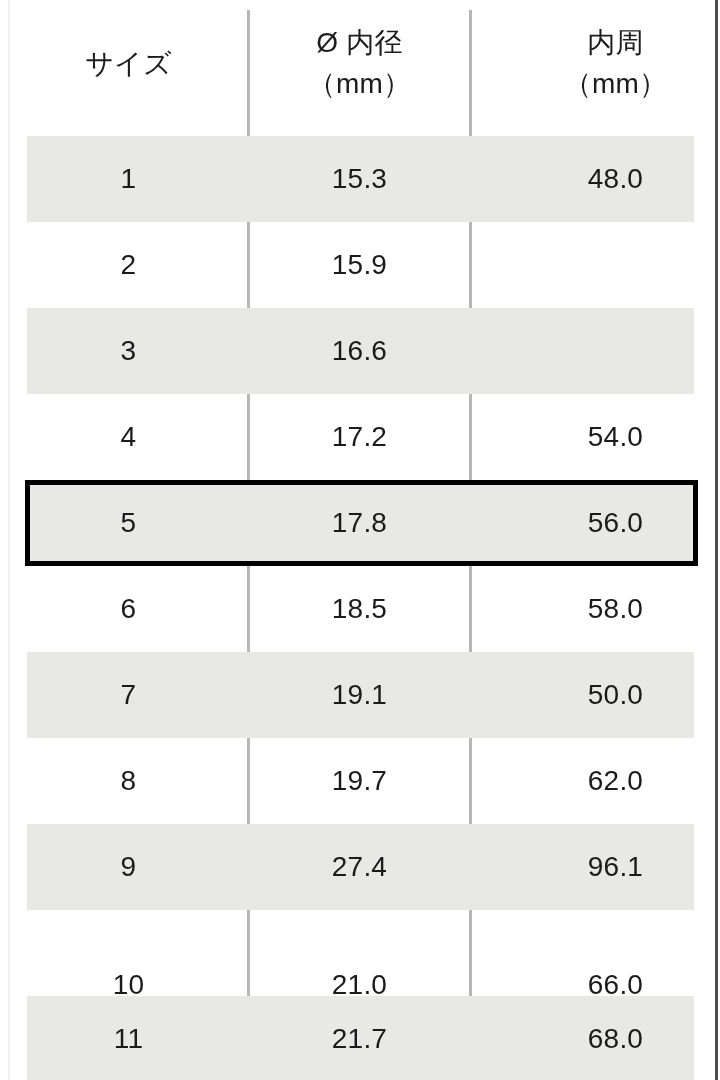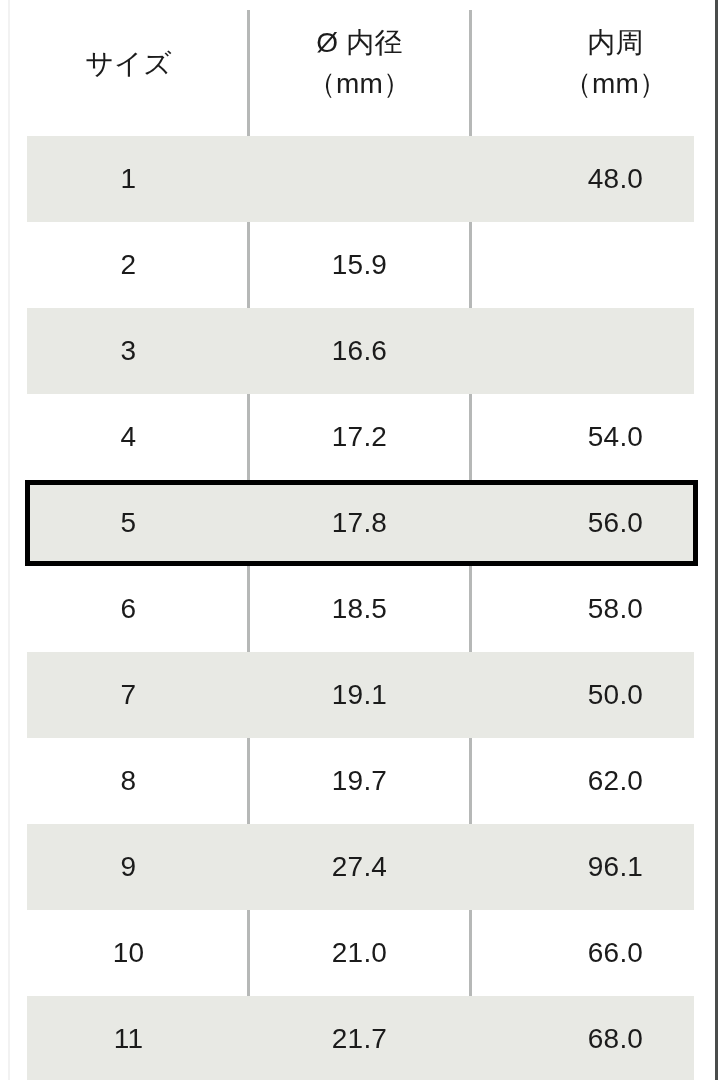--- a/index.html
+++ b/index.html
@@ -154,20 +154,21 @@
           <span>内周</span>
           <span>（mm）</span>
         </span>
       </div>
     </div>
 
     <div id="rows-host">
         <div class="row" style="top: 136px; height: 86px;">
           <div class="stripe"></div>
           <div class="cell c1">1</div>
+          <div class="cell c2">15.3</div>
           <div class="cell c3">48.0</div>
         </div>
         <div class="row" style="top: 222px; height: 86px;">
           <div class="cell c1">2</div>
           <div class="cell c2">15.9</div>
         </div>
         <div class="row" style="top: 308px; height: 86px;">
           <div class="stripe"></div>
           <div class="cell c1">3</div>
           <div class="cell c2">16.6</div>
@@ -198,21 +199,21 @@
           <div class="cell c1">8</div>
           <div class="cell c2">19.7</div>
           <div class="cell c3">62.0</div>
         </div>
         <div class="row" style="top: 824px; height: 86px;">
           <div class="stripe"></div>
           <div class="cell c1">9</div>
           <div class="cell c2">27.4</div>
           <div class="cell c3">96.1</div>
         </div>
-        <div class="row" style="top: 910px; height: 86px; padding-left: 36px;">
+        <div class="row" style="top: 942px; height: 86px; padding-left: 36px;">
           <div class="cell c1">10</div>
           <div class="cell c2">21.0</div>
           <div class="cell c3">66.0</div>
         </div>
         <div class="row" style="top: 996px; height: 86px;">
           <div class="stripe"></div>
           <div class="cell c1">11</div>
           <div class="cell c2">21.7</div>
           <div class="cell c3">68.0</div>
         </div>

